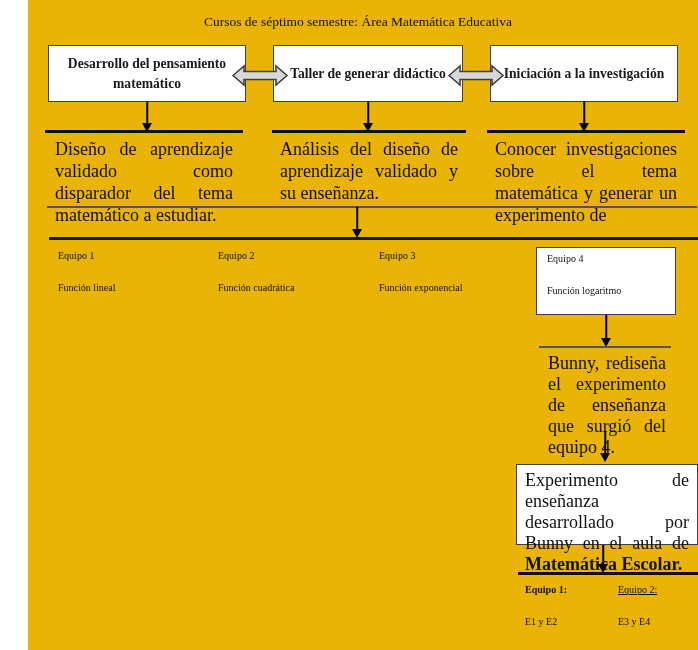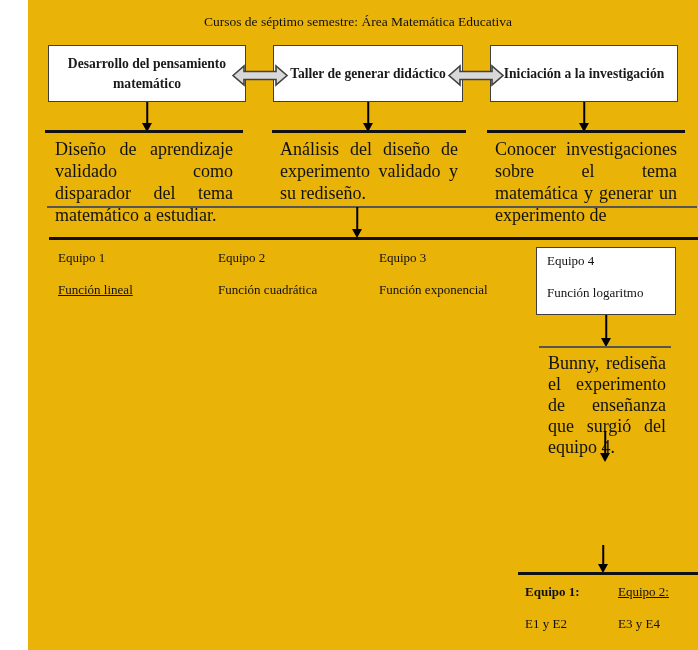--- a/index.html
+++ b/index.html
@@ -16,21 +16,21 @@
     text-align:center;font-weight:bold;font-size:13.6px;line-height:1.45;padding:2px 6px;box-sizing:border-box;
   }
   .smallbox{
     border:1.2px solid #3f3f3f;background:#fff;box-sizing:border-box;
   }
   .hline{background:#111;}
   .hline.thin{background:#555;}
   .para{
     font-size:18px;line-height:22px;text-align:justify;color:#111;
   }
-  .teamlabel{font-size:13px;color:#111;white-space:nowrap;}
+  .teamlabel{font-size:10px;color:#111;white-space:nowrap;}
   .varrow .shaft{position:absolute;left:50%;transform:translateX(-50%);top:0;bottom:6px;width:1.5px;background:#000;}
   .varrow .head{position:absolute;left:50%;transform:translateX(-50%);bottom:0;width:0;height:0;
     border-left:5px solid transparent;border-right:5px solid transparent;border-top:9px solid #000;}
   .dblarrow svg{display:block;}
 </style>
 </head>
 <body>
 
 <div id="canvas">
 
@@ -68,32 +68,32 @@
   <div class="abs varrow" style="left:551px;top:102px;width:10px;height:30px;">
     <span class="shaft"></span>
       <span class="head"></span>
   </div>
 
   <div class="abs hline" style="left:17px;top:130px;width:198px;height:3px;"></div>
   <div class="abs hline" style="left:244px;top:130px;width:194px;height:3px;"></div>
   <div class="abs hline" style="left:459px;top:130px;width:198px;height:3px;"></div>
 
   <div class="abs para" style="left:27px;top:138px;width:178px;">Diseño de aprendizaje validado como disparador del tema matemático a estudiar.</div>
-  <div class="abs para" style="left:252px;top:138px;width:178px;">Análisis del diseño de experimento validado y su rediseño.</div>
+  <div class="abs para" style="left:252px;top:138px;width:178px;">Análisis del diseño de aprendizaje validado y su enseñanza.</div>
   <div class="abs para" style="left:467px;top:138px;width:182px;">Conocer investigaciones sobre el tema matemática y generar un experimento de</div>
 
   <div class="abs hline thin" style="left:19px;top:206px;width:650px;height:1.5px;"></div>
   <div class="abs varrow" style="left:324px;top:207px;width:10px;height:31px;">
     <span class="shaft"></span>
       <span class="head"></span>
   </div>
   <div class="abs hline" style="left:21px;top:237px;width:649px;height:3px;"></div>
 
   <span class="abs teamlabel" style="left:30px;top:250px;">Equipo 1</span>
-  <span class="abs teamlabel" style="left:30px;top:282px;text-decoration:underline;">Función lineal</span>
+  <span class="abs teamlabel" style="left:30px;top:282px;">Función lineal</span>
 
   <span class="abs teamlabel" style="left:190px;top:250px;">Equipo 2</span>
   <span class="abs teamlabel" style="left:190px;top:282px;">Función cuadrática</span>
 
   <span class="abs teamlabel" style="left:351px;top:250px;">Equipo 3</span>
   <span class="abs teamlabel" style="left:351px;top:282px;">Función exponencial</span>
 
   <div class="abs smallbox" style="left:508px;top:247px;width:140px;height:68px;text-align:center;">
     <span class="abs teamlabel" style="left:10px;top:5px;">Equipo 4</span>
     <span class="abs teamlabel" style="left:10px;top:37px;">Función logaritmo</span>
@@ -105,20 +105,23 @@
   </div>
   <div class="abs hline thin" style="left:511px;top:346px;width:132px;height:1.5px;"></div>
 
   <div class="abs para" style="left:520px;top:353px;width:118px;line-height:21px;">Bunny, rediseña el experimento de enseñanza que surgió del equipo 4.</div>
 
   <div class="abs varrow" style="left:572px;top:431px;width:10px;height:31px;">
     <span class="shaft"></span>
       <span class="head"></span>
   </div>
 
+  <div class="abs smallbox para" style="left:488px;top:464px;width:182px;height:81px;padding:5px 8px;line-height:21px;">
+    <span>Experimento de enseñanza desarrollado por Bunny en el aula de </span><b>Matemática Escolar.</b>
+  </div>
 
   <div class="abs varrow" style="left:570px;top:545px;width:10px;height:28px;">
     <span class="shaft"></span>
       <span class="head"></span>
   </div>
   <div class="abs hline" style="left:490px;top:572px;width:180px;height:3px;"></div>
 
   <span class="abs teamlabel" style="left:497px;top:584px;font-weight:bold;">Equipo 1:</span>
   <span class="abs teamlabel" style="left:497px;top:616px;">E1 y E2</span>
   <span class="abs teamlabel" style="left:590px;top:584px;text-decoration:underline;">Equipo 2:</span>

